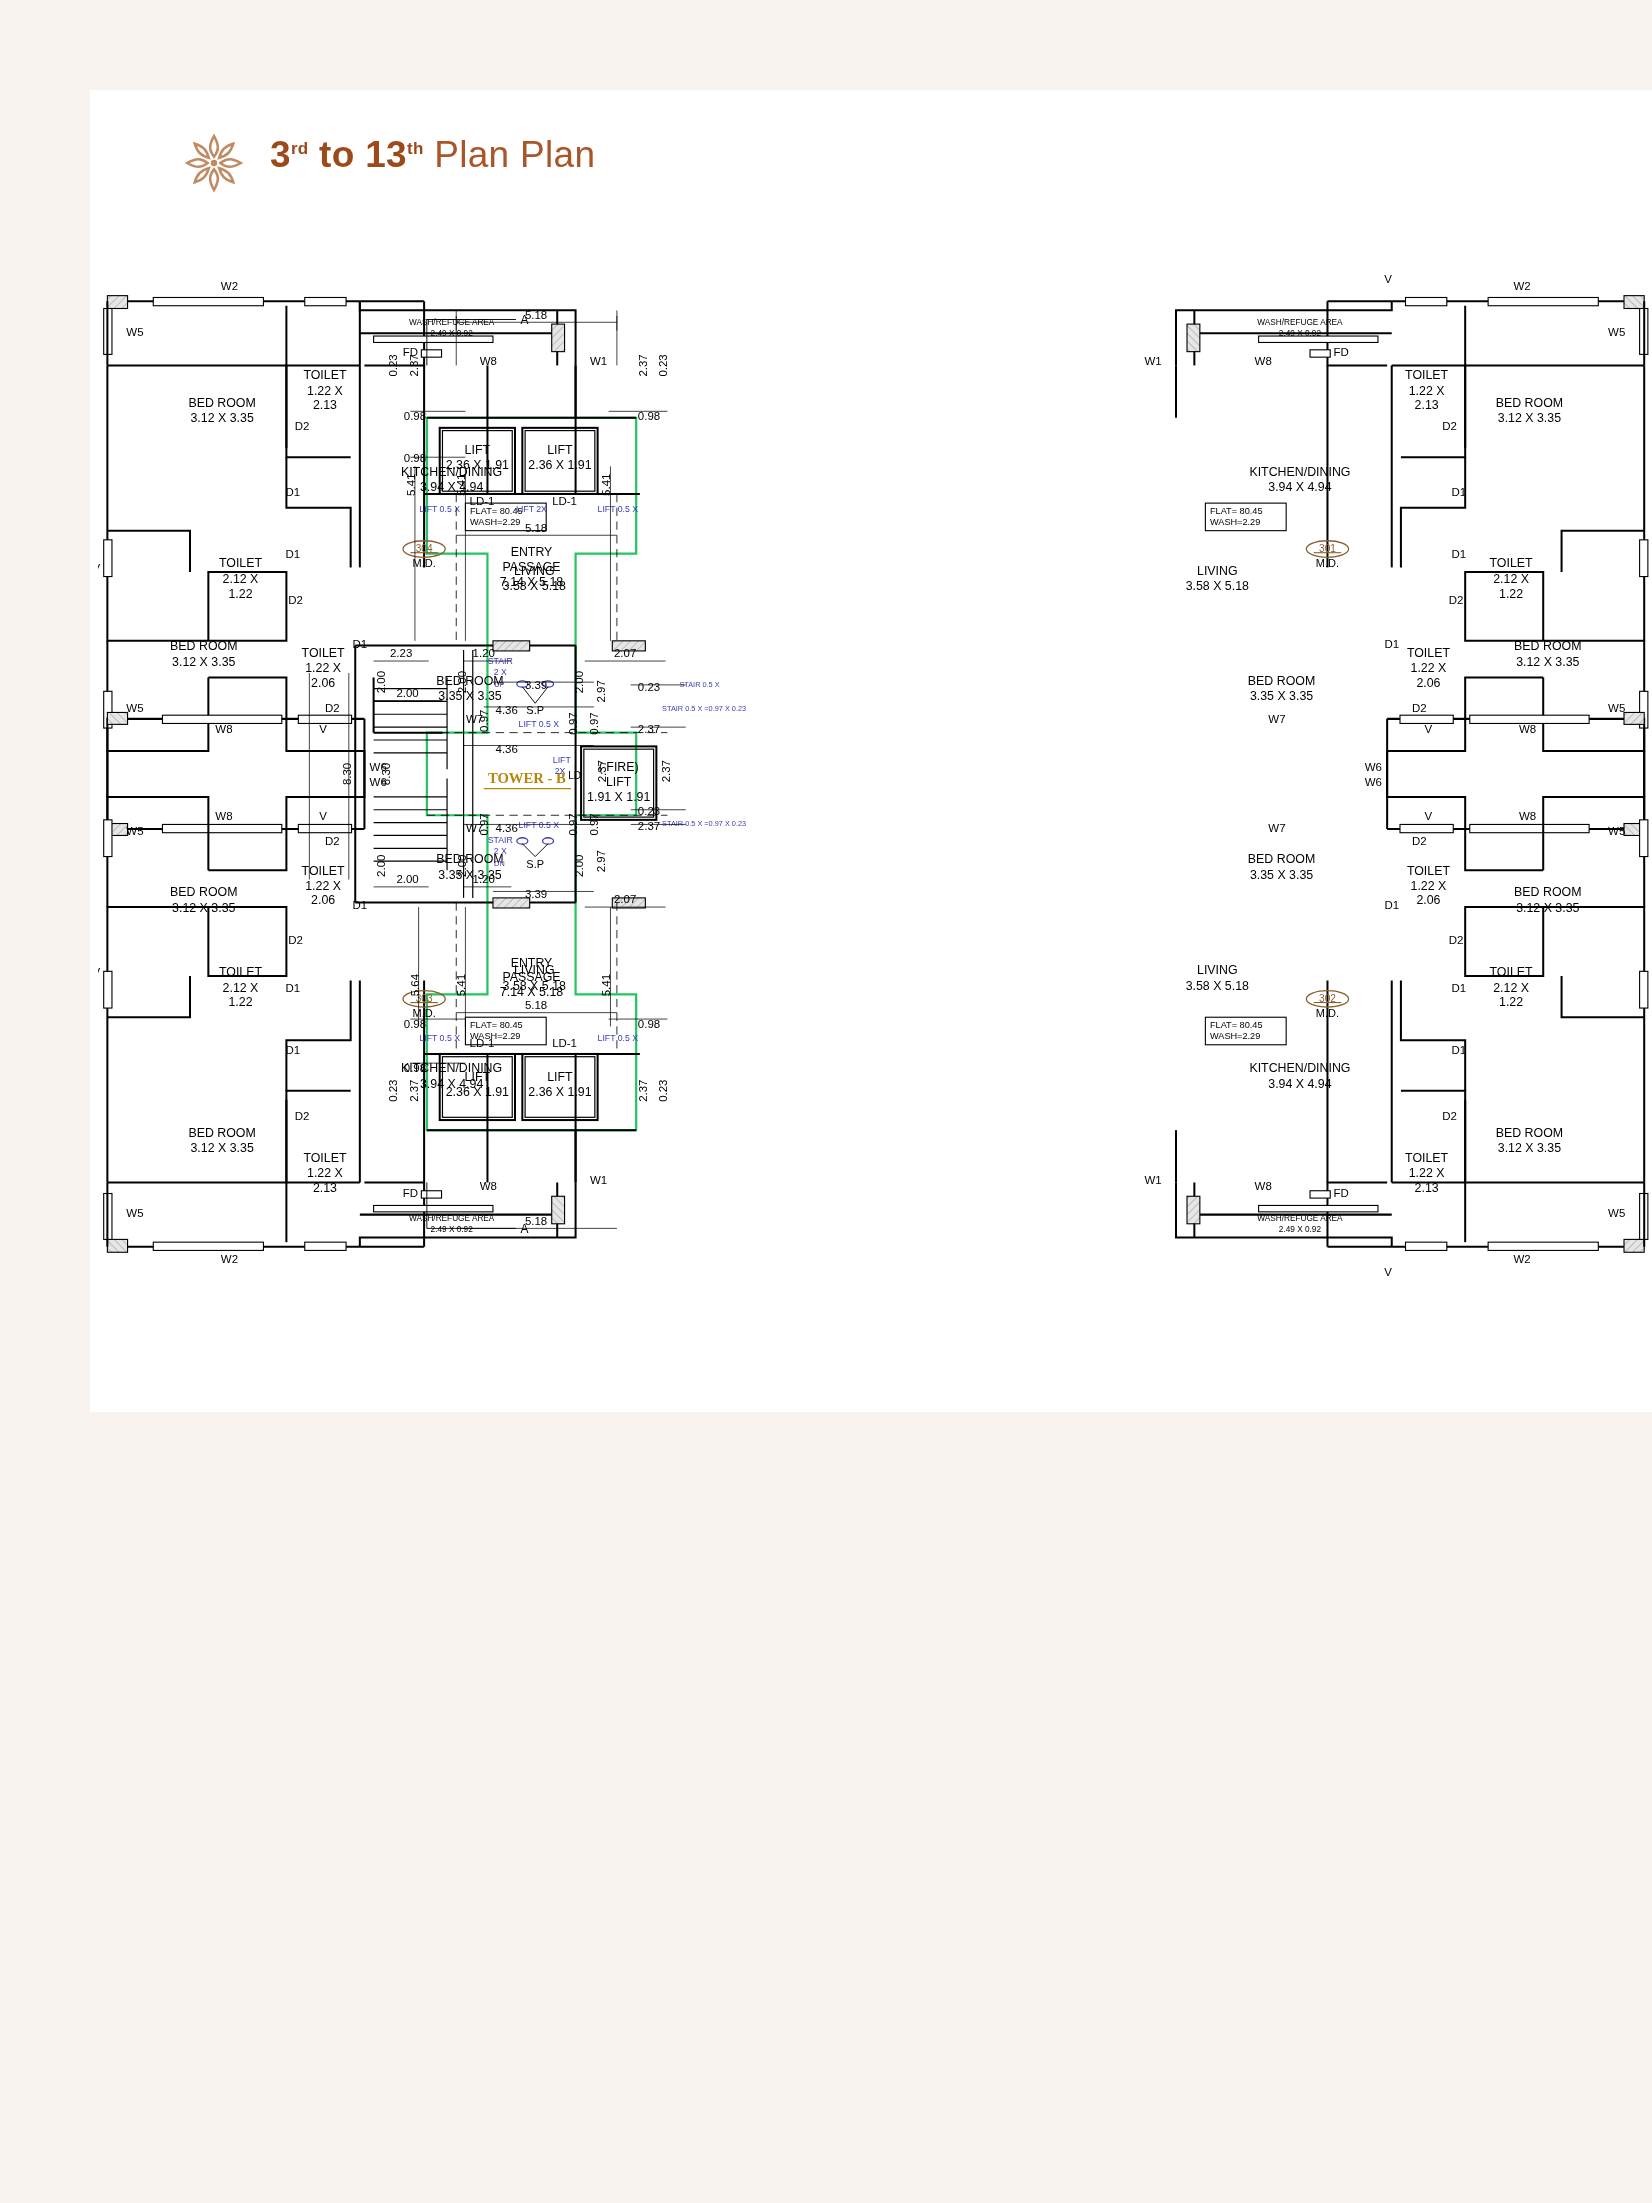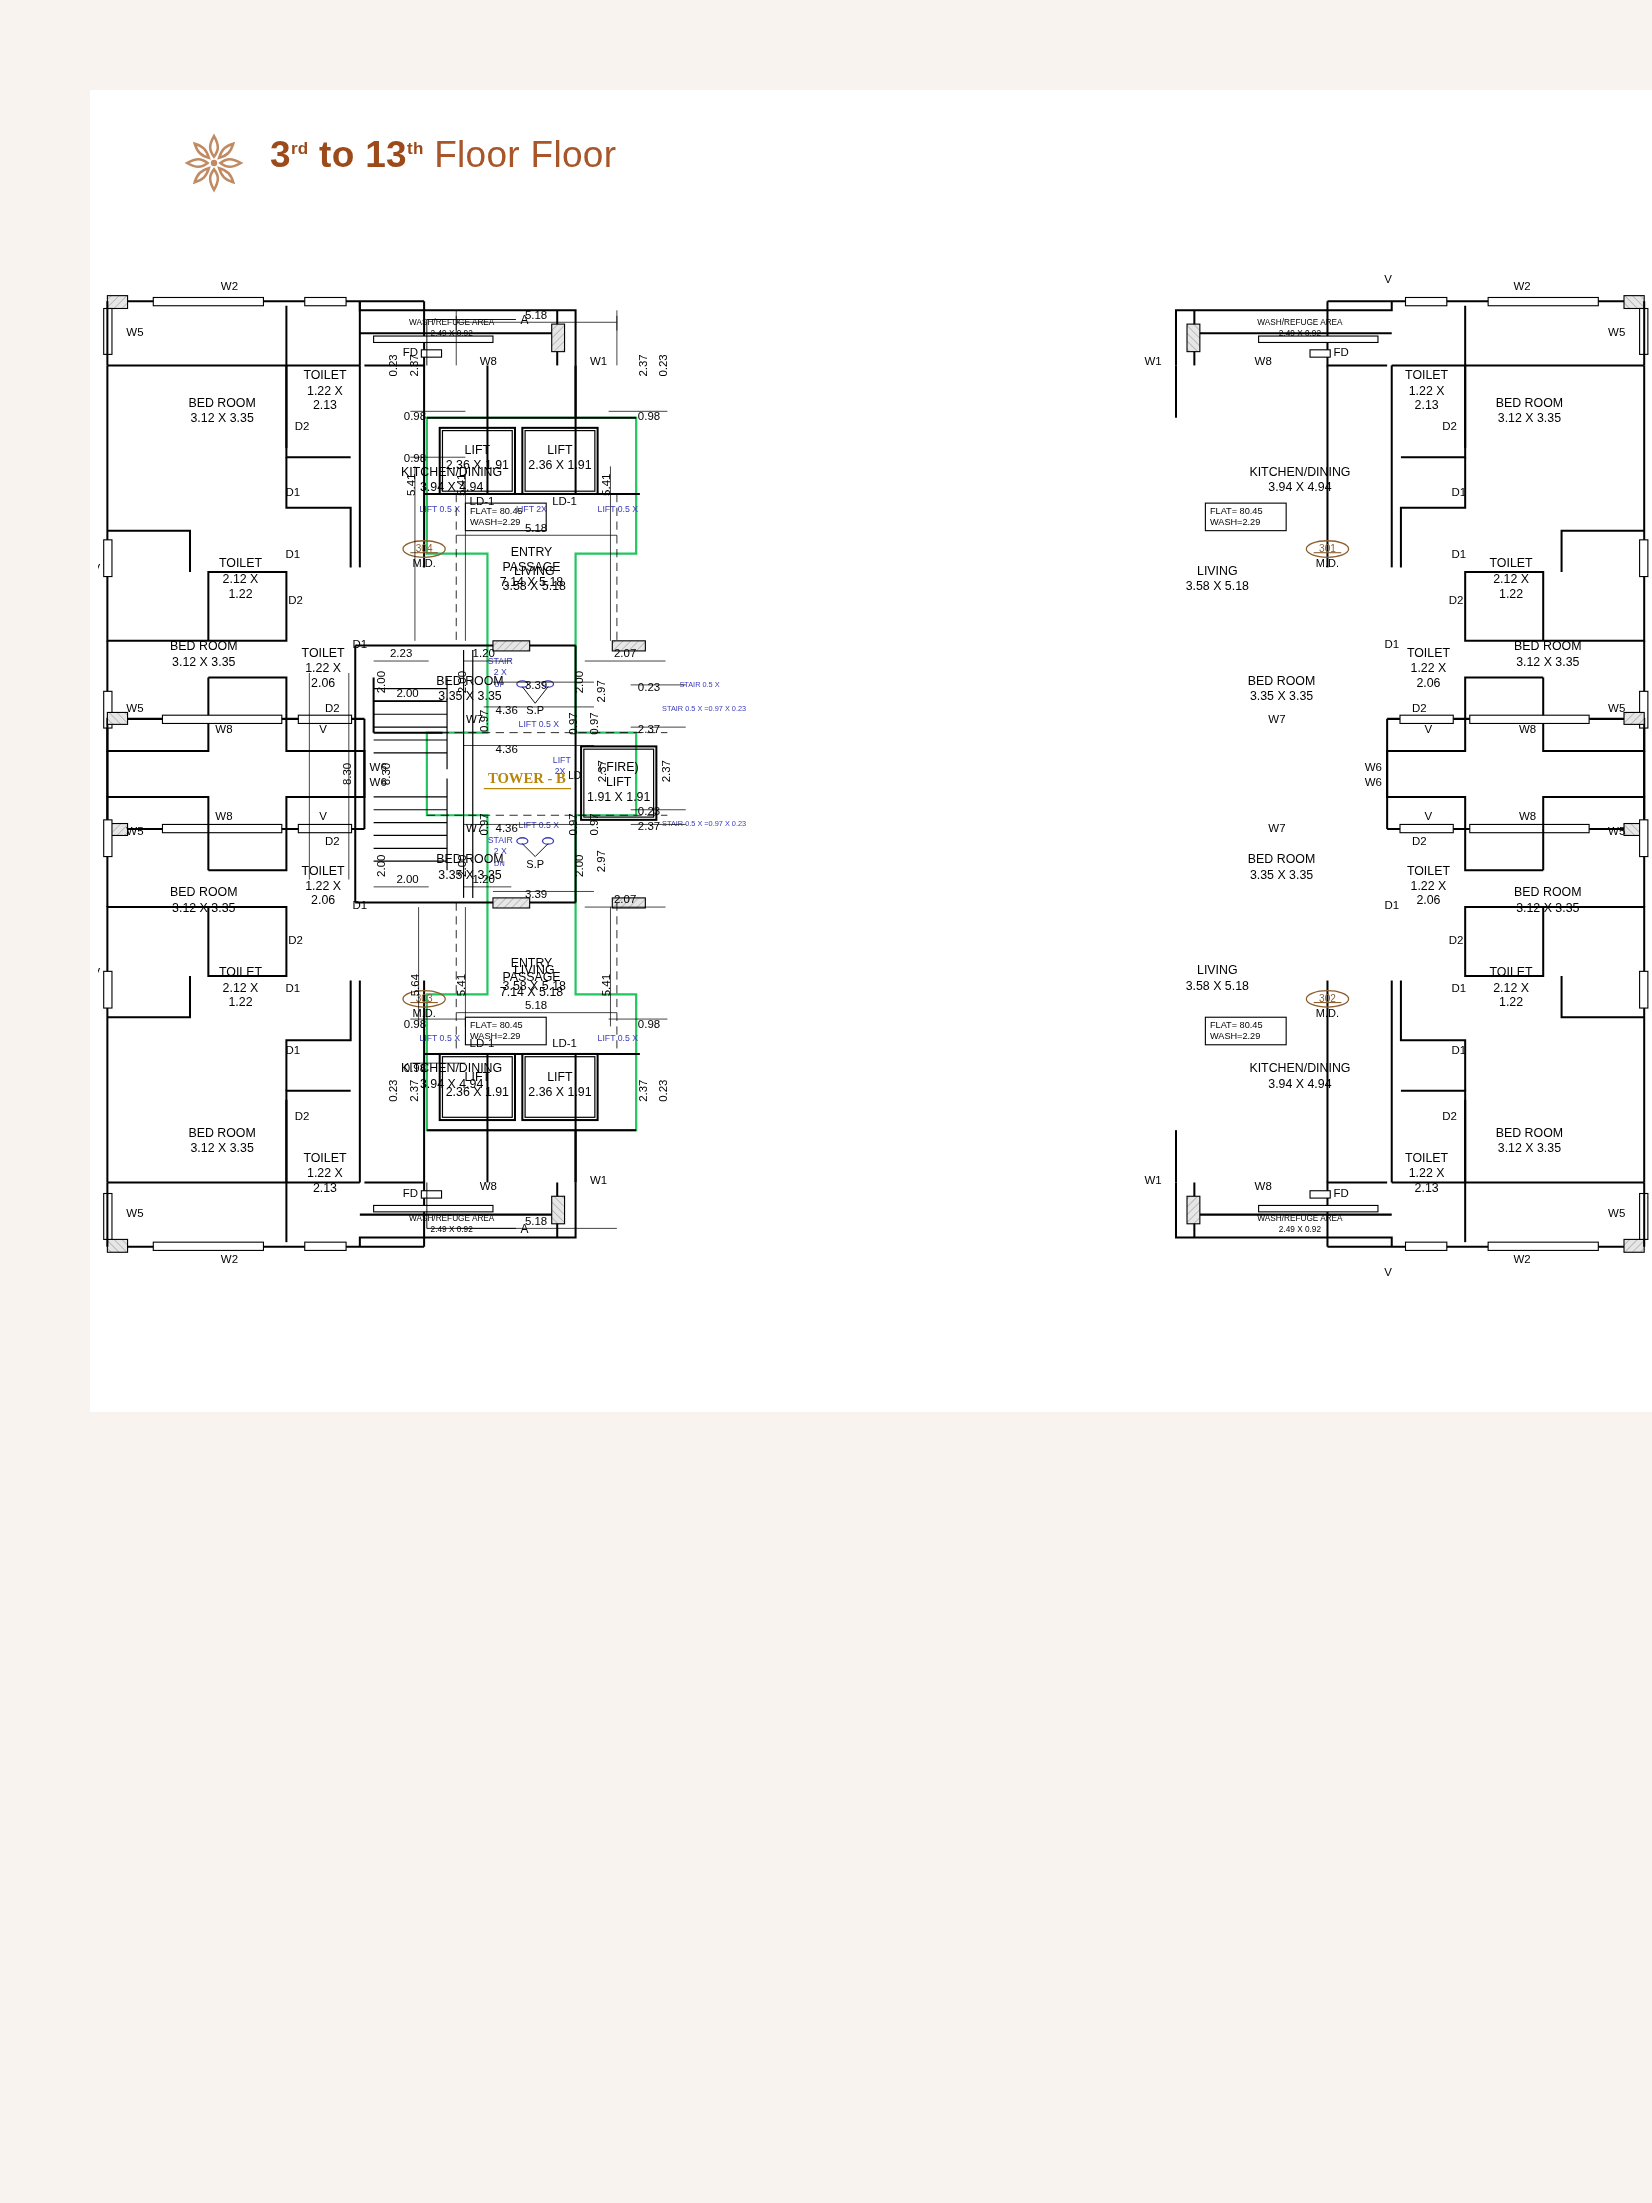--- a/index.html
+++ b/index.html
@@ -63,21 +63,21 @@
         <path d="M8 50 C22 42 30 42 40 50 C30 58 22 58 8 50Z"></path>
         <path d="M92 50 C78 42 70 42 60 50 C70 58 78 58 92 50Z"></path>
         <path d="M20 20 C33 24 38 29 42 42 C29 38 24 33 20 20Z"></path>
         <path d="M80 20 C76 33 71 38 58 42 C62 29 67 24 80 20Z"></path>
         <path d="M20 80 C24 67 29 62 42 58 C38 71 33 76 20 80Z"></path>
         <path d="M80 80 C67 76 62 71 58 58 C71 62 76 67 80 80Z"></path>
       </g>
       <circle cx="50" cy="50" r="5" fill="#c08a63"></circle>
     </svg>
 
-    <div id="plan-title"><span class="bold">3</span><sup class="bold">rd</sup><span class="bold"> to 13</span><sup class="bold">th</sup><span class="light"> Floor Floor</span></div>
+    <div id="plan-title"><span class="bold">3</span><sup class="bold">rd</sup><span class="bold"> to 13</span><sup class="bold">th</sup><span class="light"> Plan Plan</span></div>
 
 
   </div>
 
   <div id="drawing">
   <svg width="1562" height="1322" viewBox="0 0 1701 1440">
     <defs>
       <pattern id="hatch" width="6" height="6" patternUnits="userSpaceOnUse" patternTransform="rotate(45)">
         <rect width="6" height="6" fill="#e6e6e6"></rect>
         <line x1="0" y1="0" x2="0" y2="6" stroke="#9a9a9a" stroke-width="1.2"></line>

